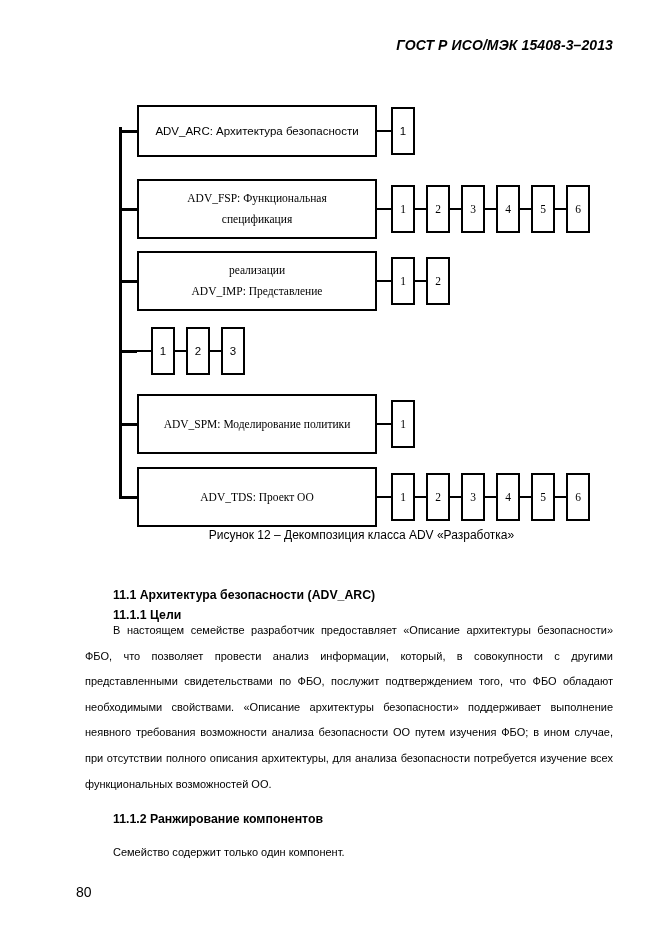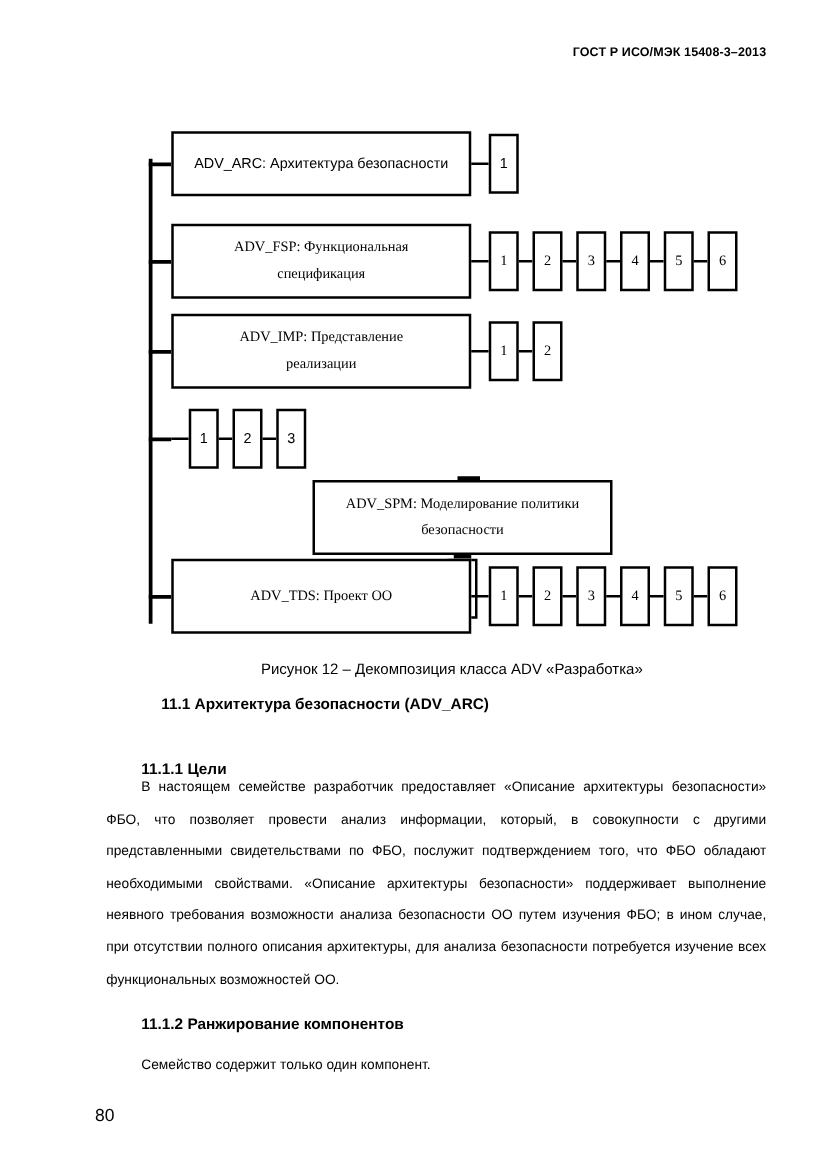--- a/index.html
+++ b/index.html
@@ -16,23 +16,24 @@
     overflow: hidden;
   }
 
   
   .page-header {
     position: absolute;
     top: 37px;
     left: 0;
     width: 613px;
     text-align: right;
-    font-size: 10px;
+    font-size: 14px;
     font-weight: bold;
     letter-spacing: 0.1px;
+    font-style: italic;
   }
 
   
   .figure {
     position: absolute;
     top: 105px;
     left: 110px;
     width: 520px;
     height: 415px;
   }
@@ -192,50 +193,49 @@
     <div class="comp-box">4</div>
     <div class="link short"></div>
     <div class="comp-box">5</div>
     <div class="link short"></div>
     <div class="comp-box">6</div>
   </div>
 
   <div class="row tall" style="top:146px;">
     <div class="stub"></div>
     <div class="family-box stretch">
+      <div class="line">реализации</div>
       <div class="line">ADV_IMP: Представление</div>
-      <div class="line">реализации</div>
     </div>
     <div class="link"></div>
     <div class="comp-box">1</div>
     <div class="link short"></div>
     <div class="comp-box">2</div>
   </div>
 
   <div class="row" style="top:220px;">
     <div class="stub"></div>
     <div class="link"></div>
     <div class="comp-box">1</div>
     <div class="link short"></div>
     <div class="comp-box">2</div>
     <div class="link short"></div>
     <div class="comp-box">3</div>
   </div>
 
-  <div class="row tall" style="top:276px;flex-direction:column;">
+  <div class="row tall" style="top:289px;">
     <div class="stub"></div>
     <div class="family-box stretch">
       <div class="line">ADV_SPM: Моделирование политики</div>
-      <div class="line">безопасности</div>
-    </div>
-    <div class="link"></div>
-    <div class="comp-box">1</div>
-  </div>
-
-  <div class="row tall" style="top:342px;">
+    </div>
+    <div class="link"></div>
+    <div class="comp-box">1</div>
+  </div>
+
+  <div class="row tall" style="top:362px;">
     <div class="stub"></div>
     <div class="family-box stretch">
       <div class="line">ADV_TDS: Проект ОО</div>
     </div>
     <div class="link"></div>
     <div class="comp-box">1</div>
     <div class="link short"></div>
     <div class="comp-box">2</div>
     <div class="link short"></div>
     <div class="comp-box">3</div>
@@ -244,21 +244,21 @@
     <div class="link short"></div>
     <div class="comp-box">5</div>
     <div class="link short"></div>
     <div class="comp-box">6</div>
   </div>
 
 </div>
 
 <div class="fig-caption">Рисунок 12 – Декомпозиция класса ADV «Разработка»</div>
 
-<div class="heading1" style="top:556px;margin-left:16px;">11.1  Архитектура безопасности (ADV_ARC)</div>
+<div class="heading1" style="top:588px;">11.1  Архитектура безопасности (ADV_ARC)</div>
 
 <div class="heading2" style="top:608px;">11.1.1   Цели</div>
 
 <div class="body-par indent" style="top:618px;">В настоящем семействе разработчик предоставляет «Описание архитектуры безопасности» ФБО, что позволяет провести анализ информации, который, в совокупности с другими представленными свидетельствами по ФБО, послужит подтверждением того, что ФБО обладают необходимыми свойствами. «Описание архитектуры безопасности» поддерживает выполнение неявного требования возможности анализа безопасности ОО путем изучения ФБО; в ином случае, при отсутствии полного описания архитектуры, для анализа безопасности потребуется изучение всех функциональных возможностей ОО.</div>
 
 <div class="heading2" style="top:812px;">11.1.2  Ранжирование компонентов</div>
 
 <div class="body-par indent no-just" style="top:840px;">Семейство содержит только один компонент.</div>
 
 <div class="page-number">80</div>

